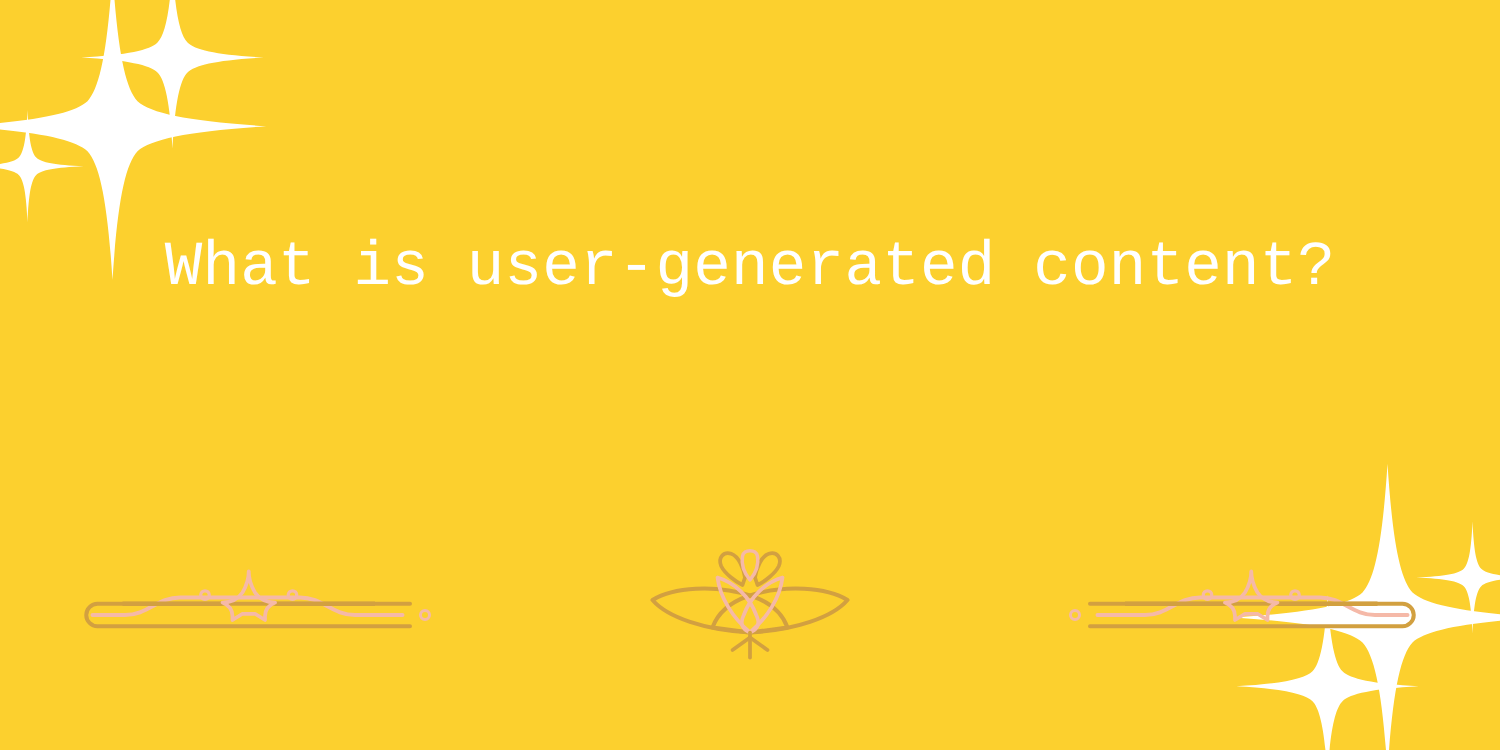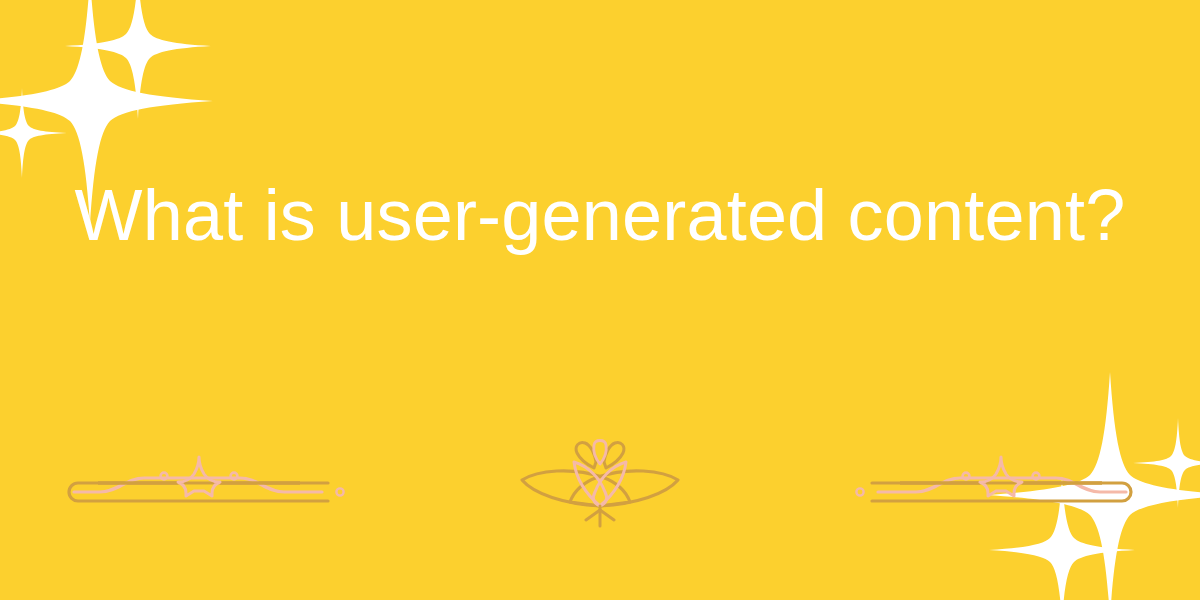--- a/index.html
+++ b/index.html
@@ -50,23 +50,23 @@
     top: 0;
     height: 430px;
     display: flex;
     align-items: center;
     justify-content: center;
   }
 
   .page-title {
     margin: 4px;
     padding: 0 40px;
-    font-family: Liberation Sans, sans-serif;
+    font-family: Liberation Mono, monospace;
     font-weight: 300;
-    font-size: 72px;
+    font-size: 50px;
     line-height: 1.12;
     letter-spacing: 0.2px;
     color: #ffffff;
     text-align: center;
     white-space: nowrap;
   }
 
   
   .ornament-wrap {
     position: absolute;

